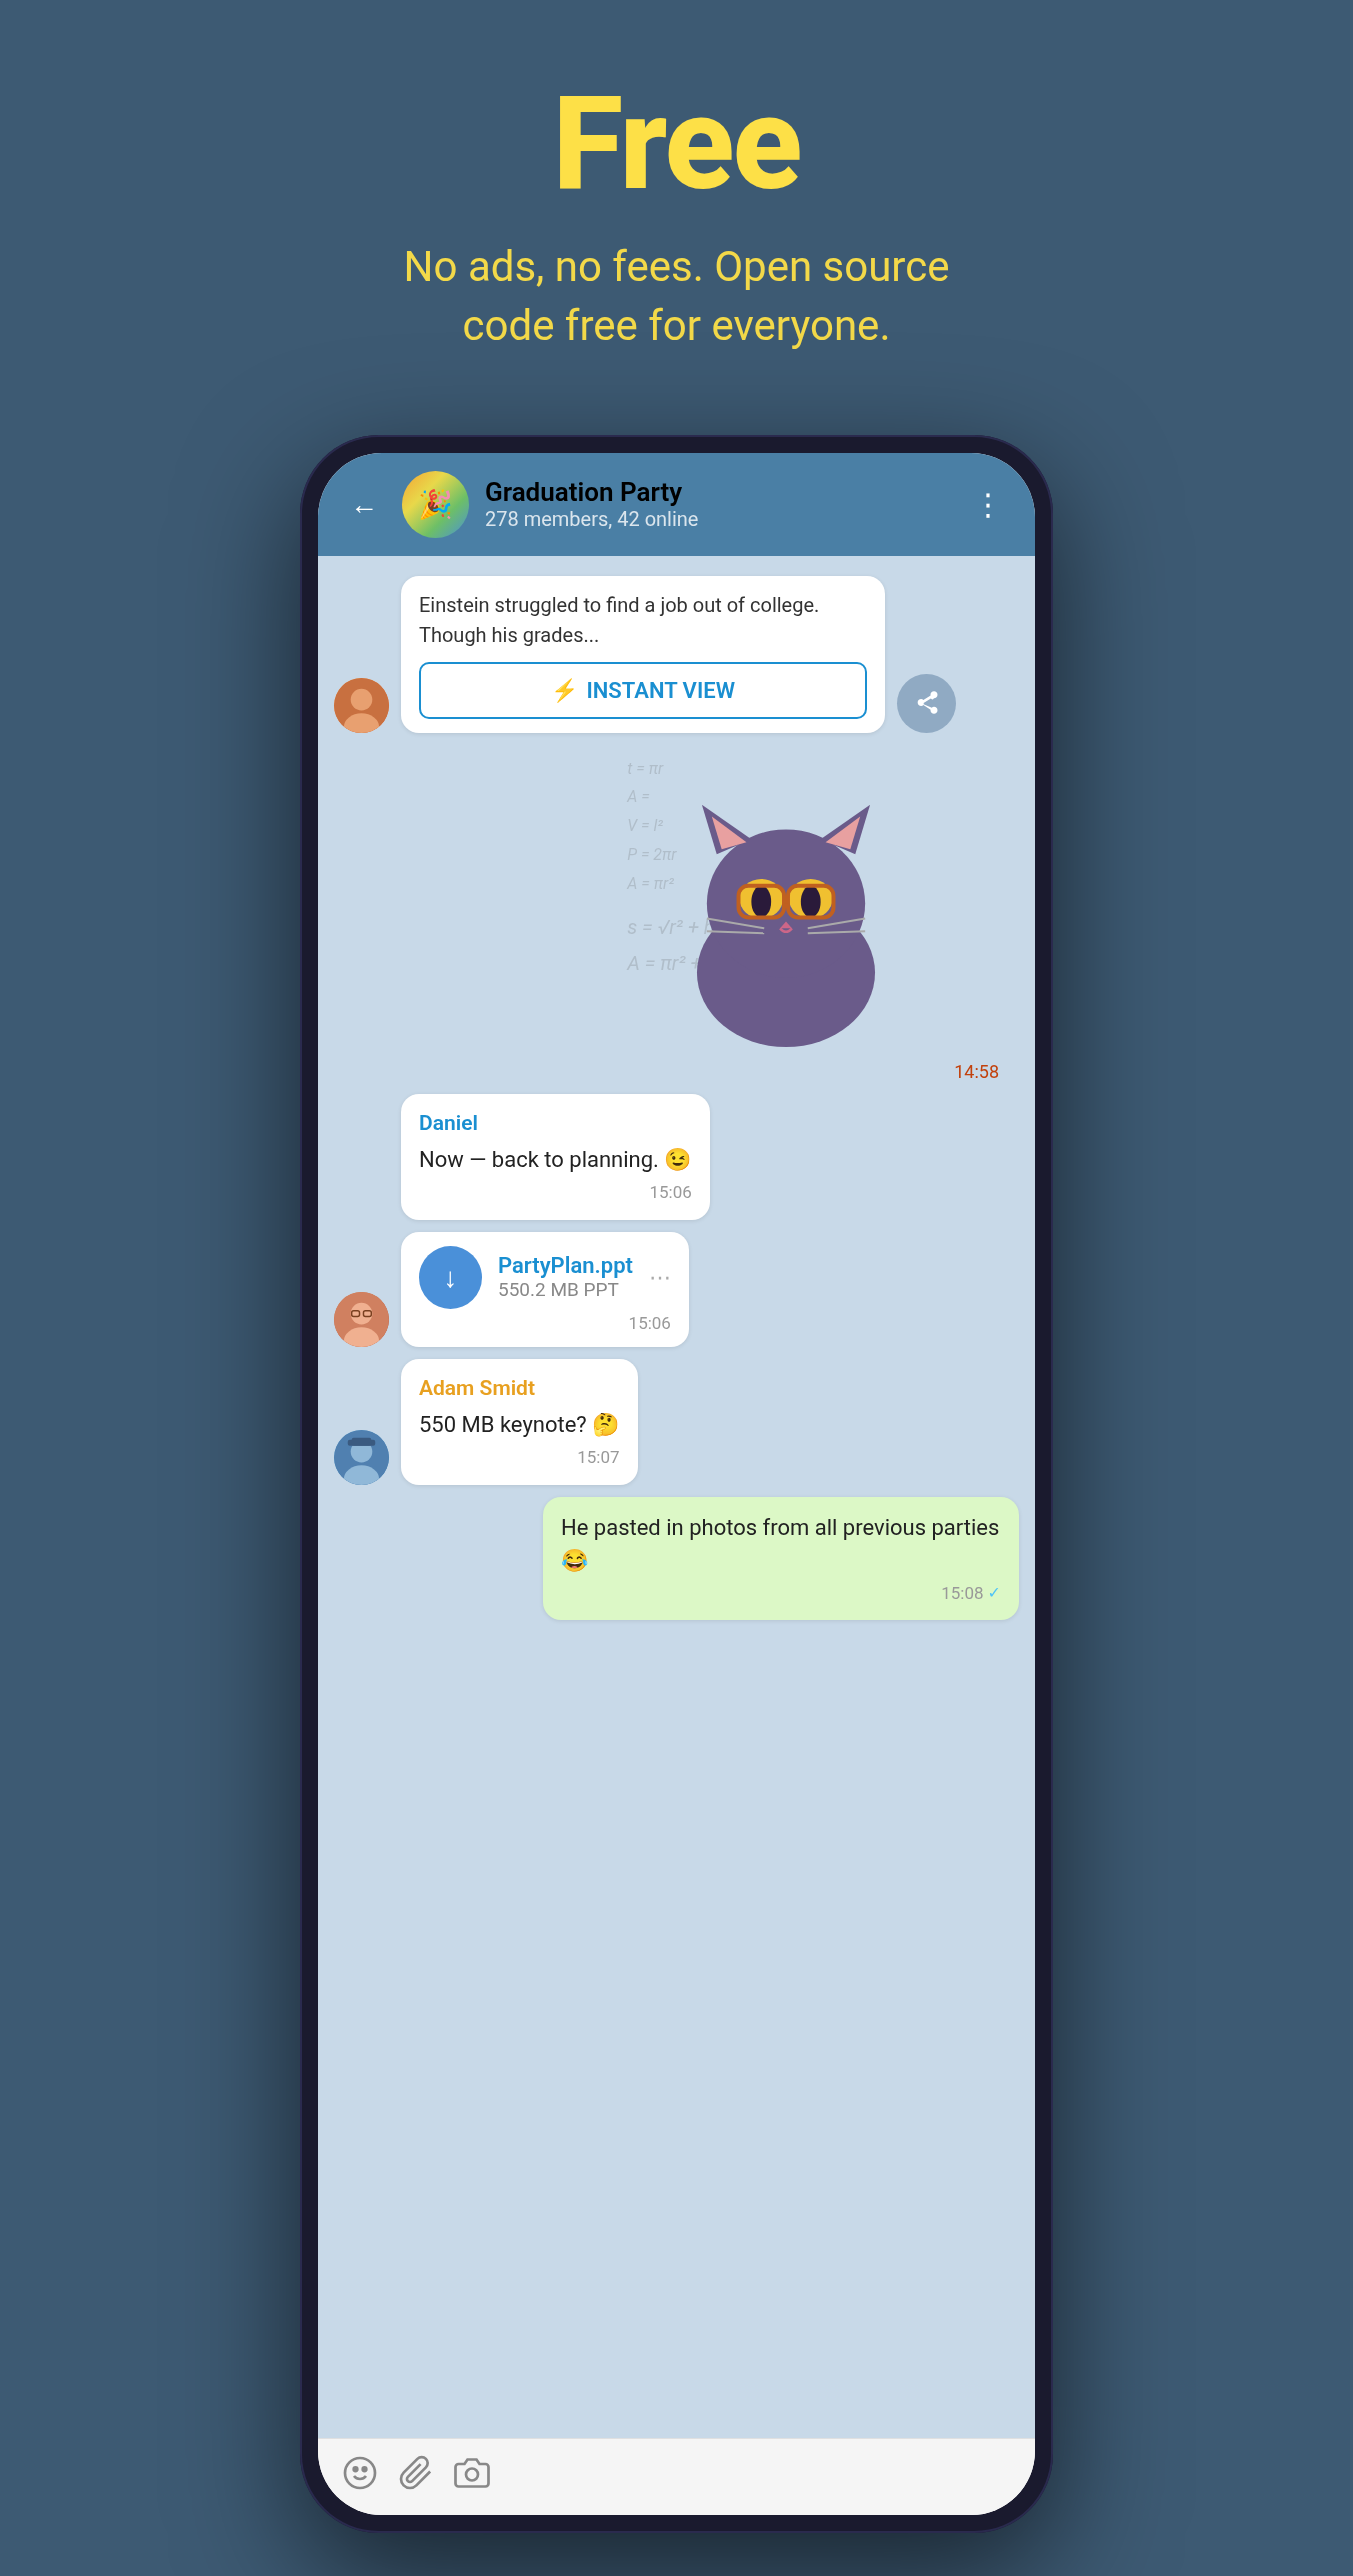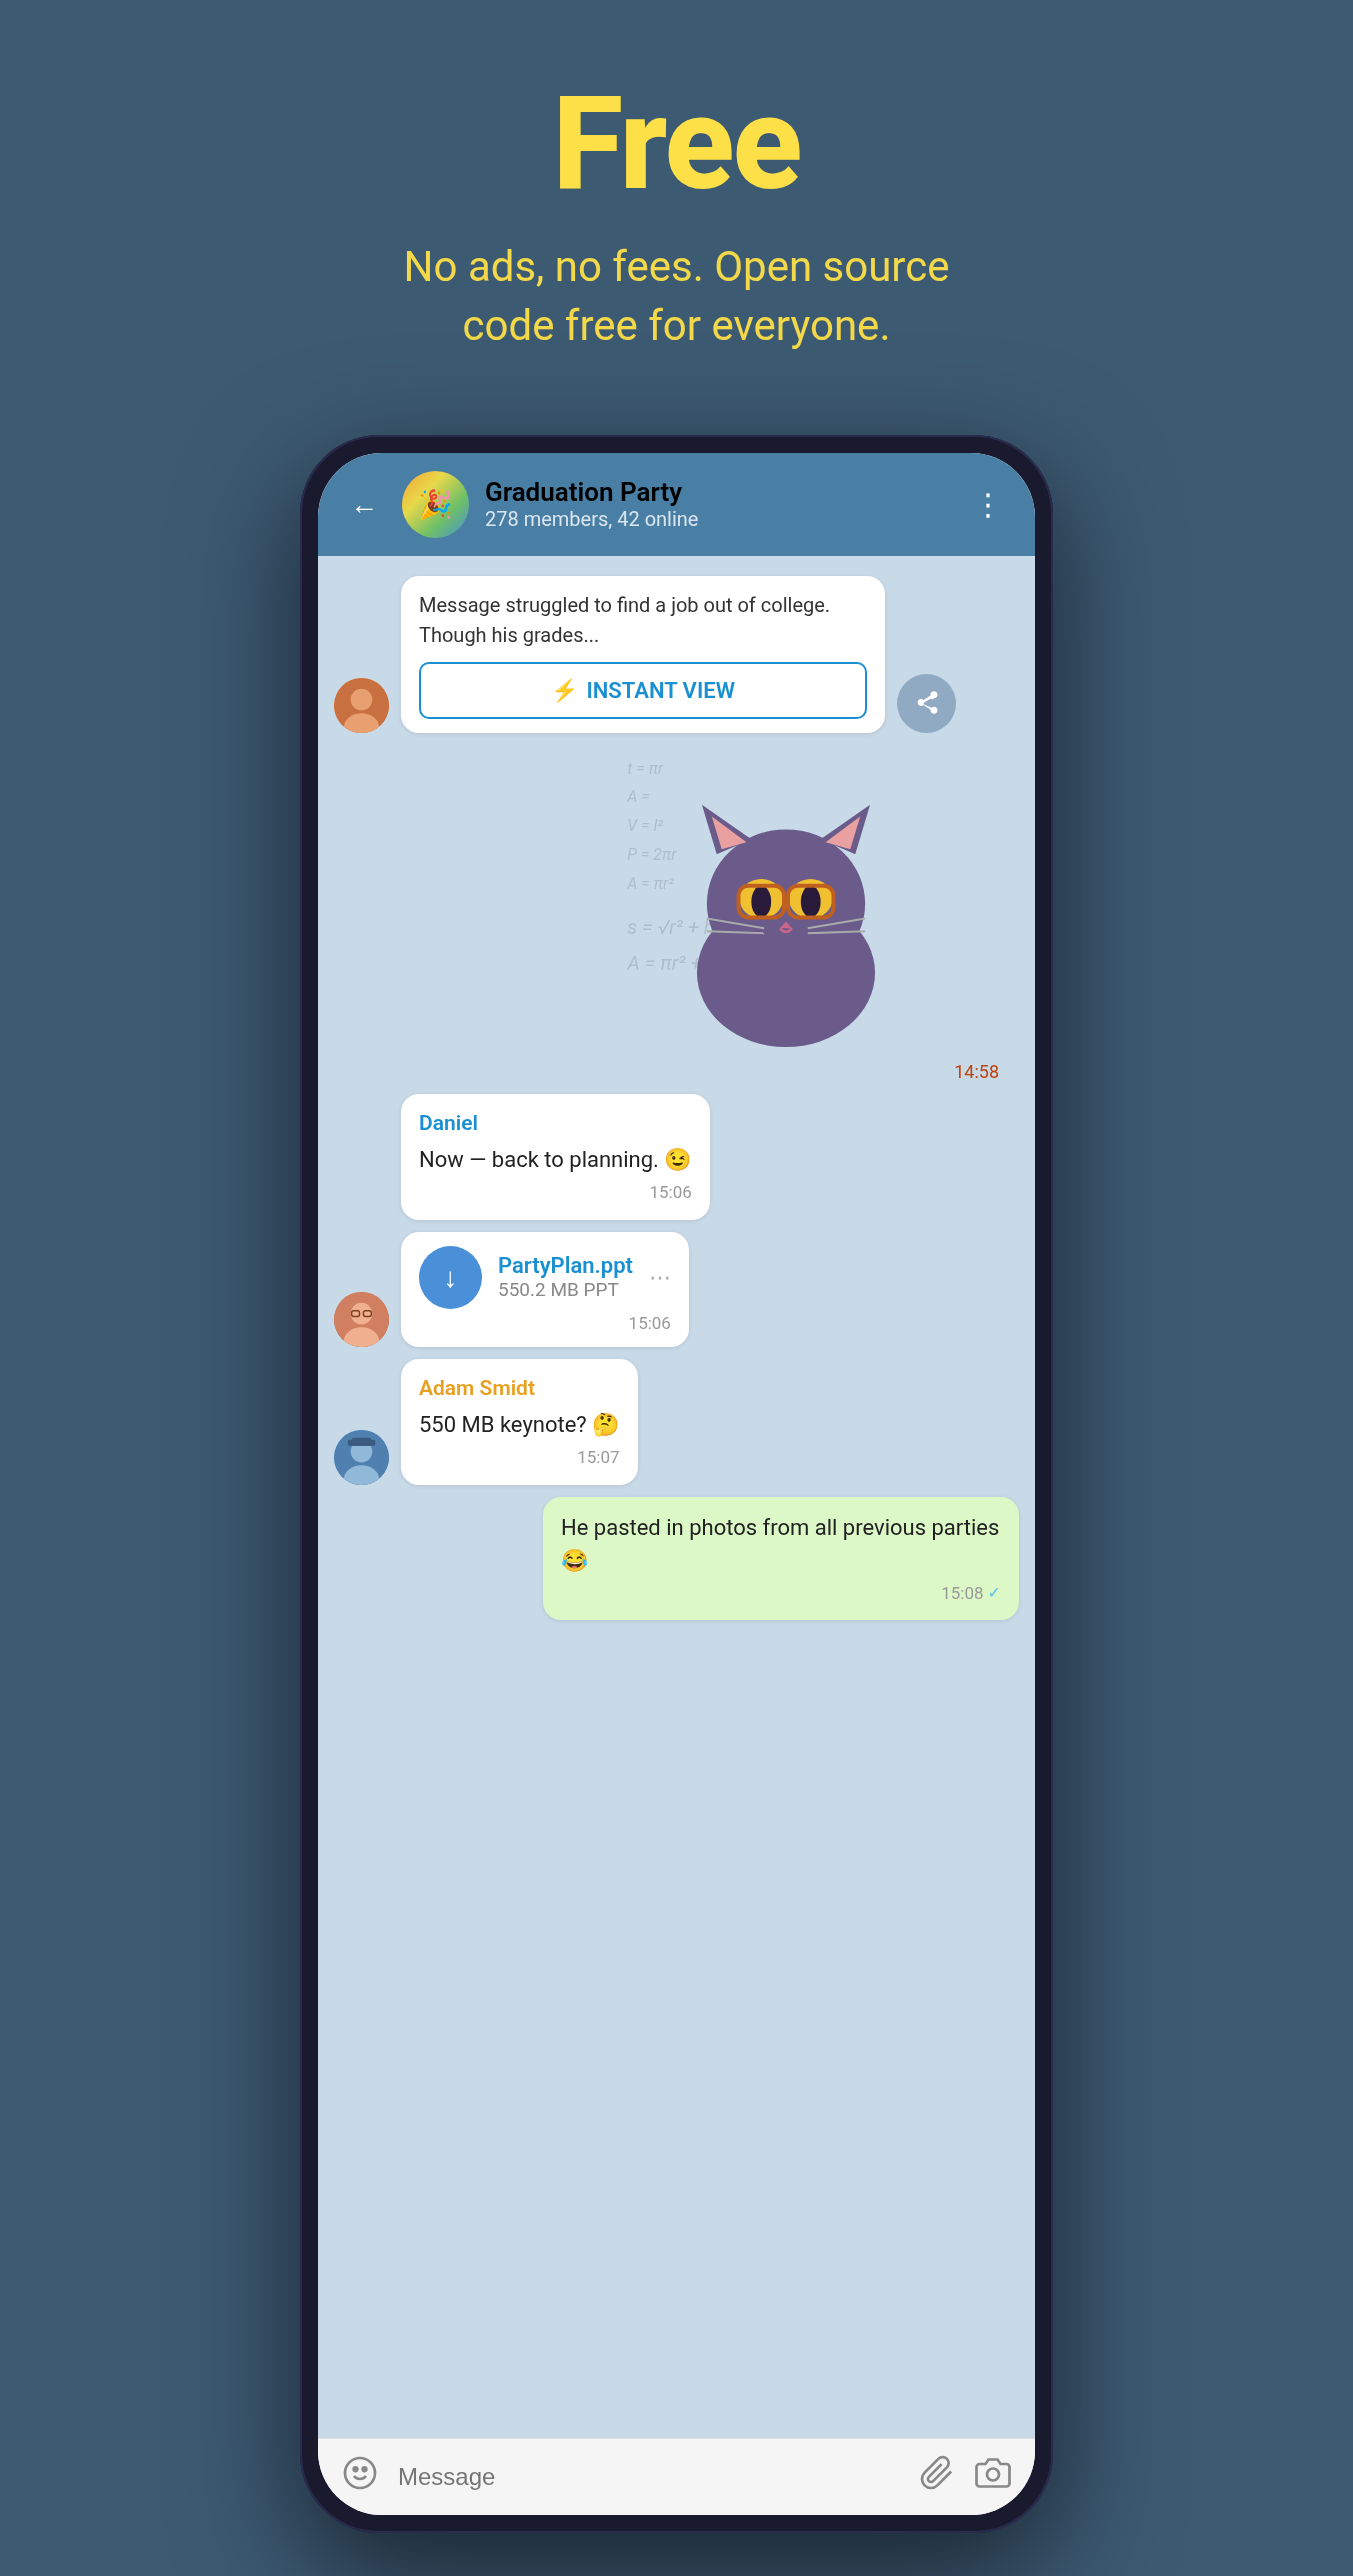--- a/index.html
+++ b/index.html
@@ -348,21 +348,21 @@
         <div class="msg-row left">
           <div class="avatar-small avatar-gradient-1">
             <svg width="55" height="55" viewBox="0 0 56 56">
               <circle cx="28" cy="28" r="28" fill="#c87040"></circle>
               <circle cx="28" cy="22" r="11" fill="#e8a070"></circle>
               <ellipse cx="28" cy="50" rx="18" ry="14" fill="#e8a070"></ellipse>
             </svg>
           </div>
           <div class="msg-with-share">
             <div class="link-bubble">
-              <div class="link-preview-text">Message struggled to find a job out of college. Though his grades...</div>
+              <div class="link-preview-text">Einstein struggled to find a job out of college. Though his grades...</div>
               <div class="instant-view-btn">
                 <span class="bolt">⚡</span>
                 <span>INSTANT VIEW</span>
               </div>
             </div>
             <div class="share-btn">
               <svg width="28" height="28" viewBox="0 0 24 24" fill="white">
                 <path d="M18 8c1.7 0 3-1.3 3-3s-1.3-3-3-3-3 1.3-3 3c0 .2 0 .4.1.5L8.9 9.4C8.4 8.9 7.7 8.6 7 8.6c-1.7 0-3 1.3-3 3s1.3 3 3 3c.7 0 1.4-.3 1.9-.8l6.2 3.9c-.1.2-.1.4-.1.6 0 1.7 1.3 3 3 3s3-1.3 3-3-1.3-3-3-3c-.7 0-1.4.3-1.9.8L9.1 13.1c.1-.2.1-.4.1-.6 0-.2 0-.4-.1-.5l6.2-3.9c.5.5 1.2.9 1.7.9z"></path>
               </svg>
             </div>
@@ -485,21 +485,20 @@
 
       <div class="input-bar">
         <div class="input-icon">
           <svg width="36" height="36" viewBox="0 0 24 24" fill="none" stroke="#888" stroke-width="1.8">
             <circle cx="12" cy="12" r="10"></circle>
             <path d="M8 14s1.5 2 4 2 4-2 4-2"></path>
             <circle cx="9" cy="9.5" r="1.2" fill="#888"></circle>
             <circle cx="15" cy="9.5" r="1.2" fill="#888"></circle>
           </svg>
         </div>
-        <input class="input-field" type="text" placeholder="Message" readonly="" style="">
         <div class="input-icon">
           <svg width="36" height="36" viewBox="0 0 24 24" fill="none" stroke="#888" stroke-width="1.8">
             <path d="M21.44 11.05l-9.19 9.19a6 6 0 01-8.49-8.49l9.19-9.19a4 4 0 015.66 5.66l-9.2 9.19a2 2 0 01-2.83-2.83l8.49-8.48"></path>
           </svg>
         </div>
         <div class="input-icon">
           <svg width="36" height="36" viewBox="0 0 24 24" fill="none" stroke="#888" stroke-width="1.8">
             <path d="M23 19a2 2 0 01-2 2H3a2 2 0 01-2-2V8a2 2 0 012-2h4l2-3h6l2 3h4a2 2 0 012 2z"></path>
             <circle cx="12" cy="13" r="4"></circle>
           </svg>

